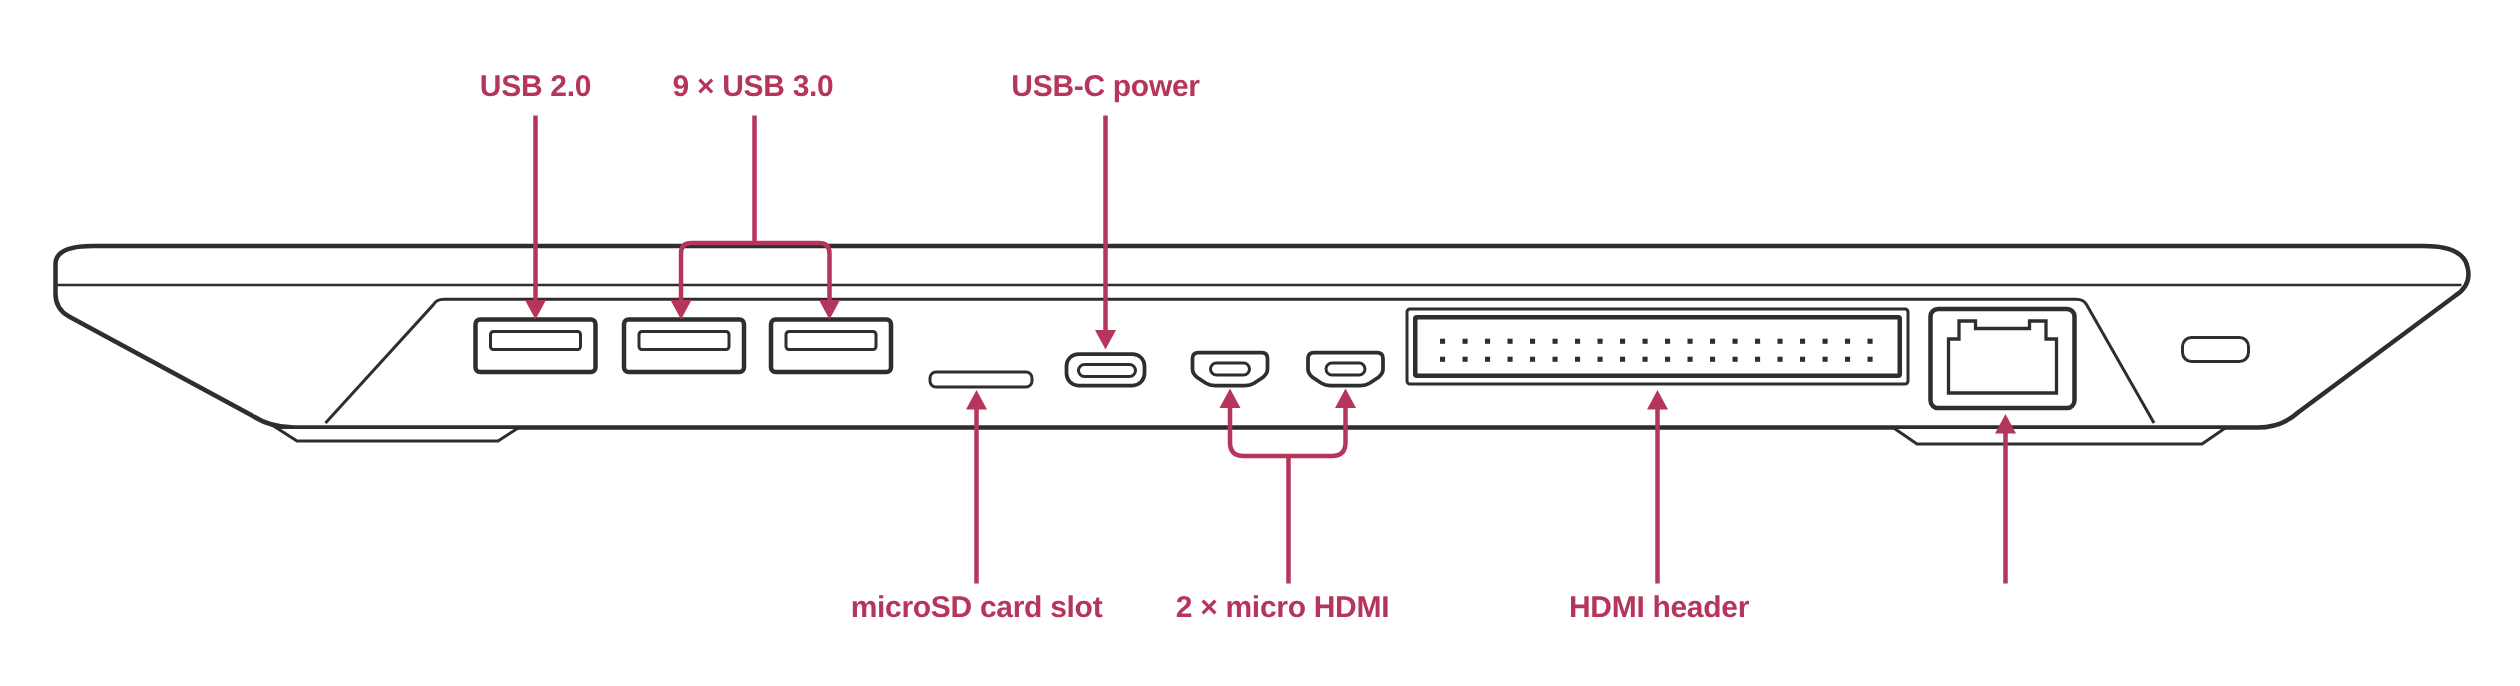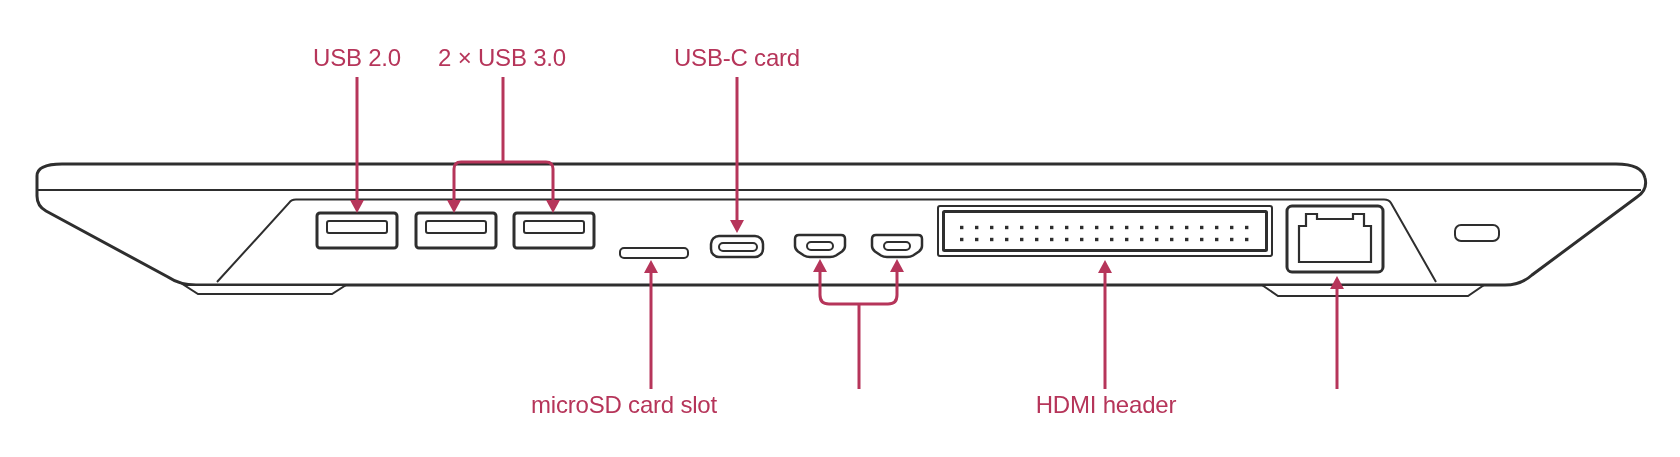--- a/index.html
+++ b/index.html
@@ -7,32 +7,32 @@
     width: 1680px; height: 457px; position: relative; overflow: hidden;
     font-family: "Liberation Sans", sans-serif;
   }
   :root { --accent: #b6355a; --ink: #2e2e2e; --seam: #5a5a5a; }
   .stage { position: absolute; inset: 0; width: 1680px; height: 457px; }
   .stage svg { position: absolute; left: 0; top: 0; }
   .callout {
     position: absolute;
     transform: translateX(-50%);
     color: var(--accent);
-    font-weight: 400;
-    font-size: 24px;
+    font-weight: 700;
+    font-size: 20px;
     line-height: 24px;
     letter-spacing: -0.2px;
     white-space: nowrap;
   }
   .callout.top { top: 46px; }
   .callout.bottom { top: 393px; }
   .c-usb2 { left: 357px; }
   .c-usb3 { left: 502px; }
   .c-usbc { left: 737px; }
-  .c-microsd { left: 624px; }
+  .c-microsd { left: 651px; }
   .c-hdmi { left: 855px; }
   .c-gpio { left: 1106px; }
   .c-eth { left: 1335px; }
 
   .ink-line { stroke: var(--ink); fill: none; }
   .white-shape { fill: #ffffff; stroke: var(--ink); }
   .arrow-line { stroke: var(--accent); stroke-width: 3; fill: none; stroke-linejoin: round; }
   .arrow-head { fill: var(--accent); stroke: none; }
 </style>
 </head>
@@ -177,17 +177,18 @@
         <polygon class="arrow-head" points="1098,273 1112,273 1105,260"></polygon>
       </g>
       <g>
         <path class="arrow-line" d="M 1337 288 V 389"></path>
         <polygon class="arrow-head" points="1330,289 1344,289 1337,276"></polygon>
       </g>
     </g>
   </svg>
 
   <div class="callout top c-usb2">USB 2.0</div>
-  <div class="callout top c-usb3">2 × USB 3.0</div>
-  <div class="callout top c-usbc">USB-C card</div>
+  <div class="callout top c-usb3">9 × USB 3.0</div>
+  <div class="callout top c-usbc">USB-C power</div>
   <div class="callout bottom c-microsd">microSD card slot</div>
+  <div class="callout bottom c-hdmi">2 × micro HDMI</div>
   <div class="callout bottom c-gpio">HDMI header</div>
 </div>
 
 </body></html>

